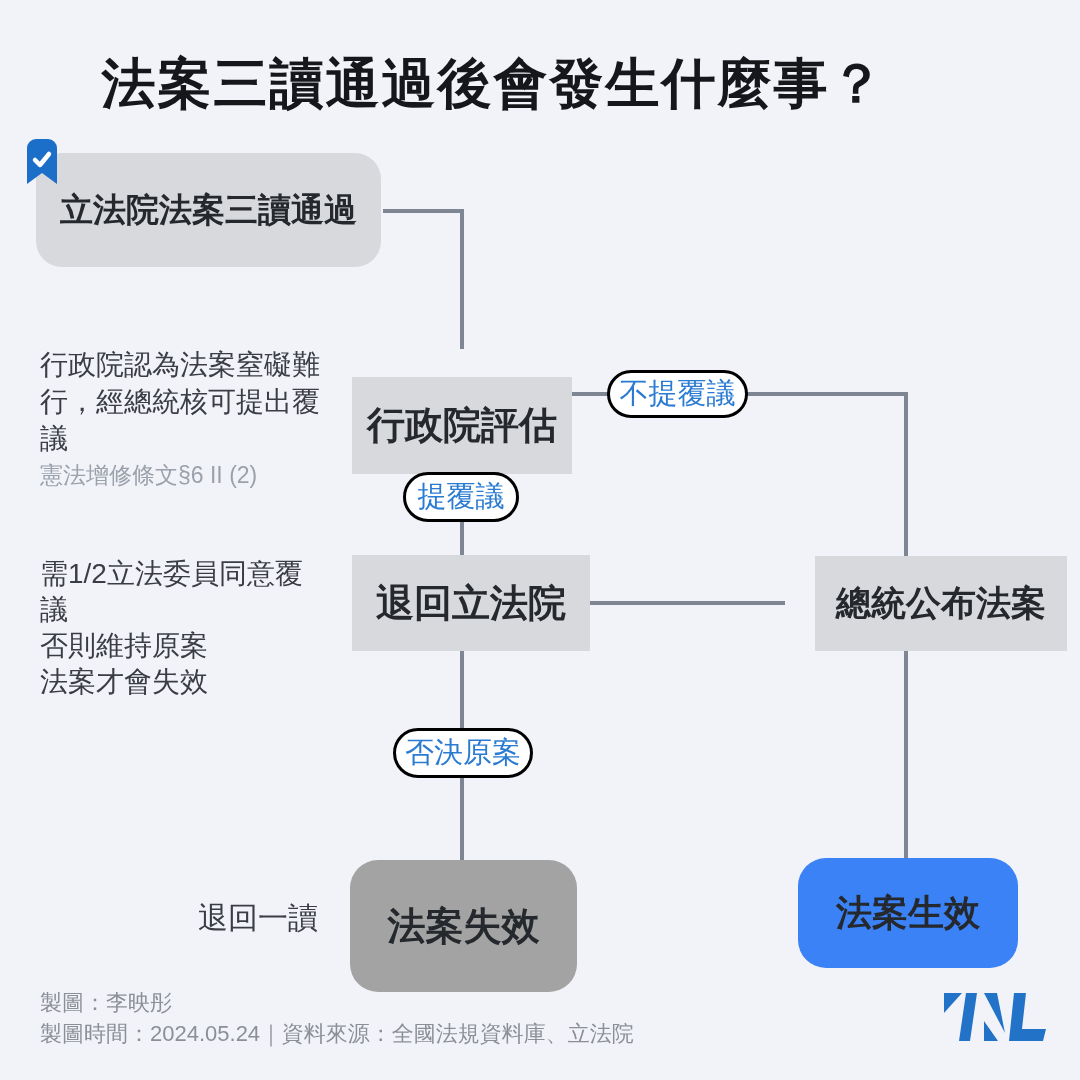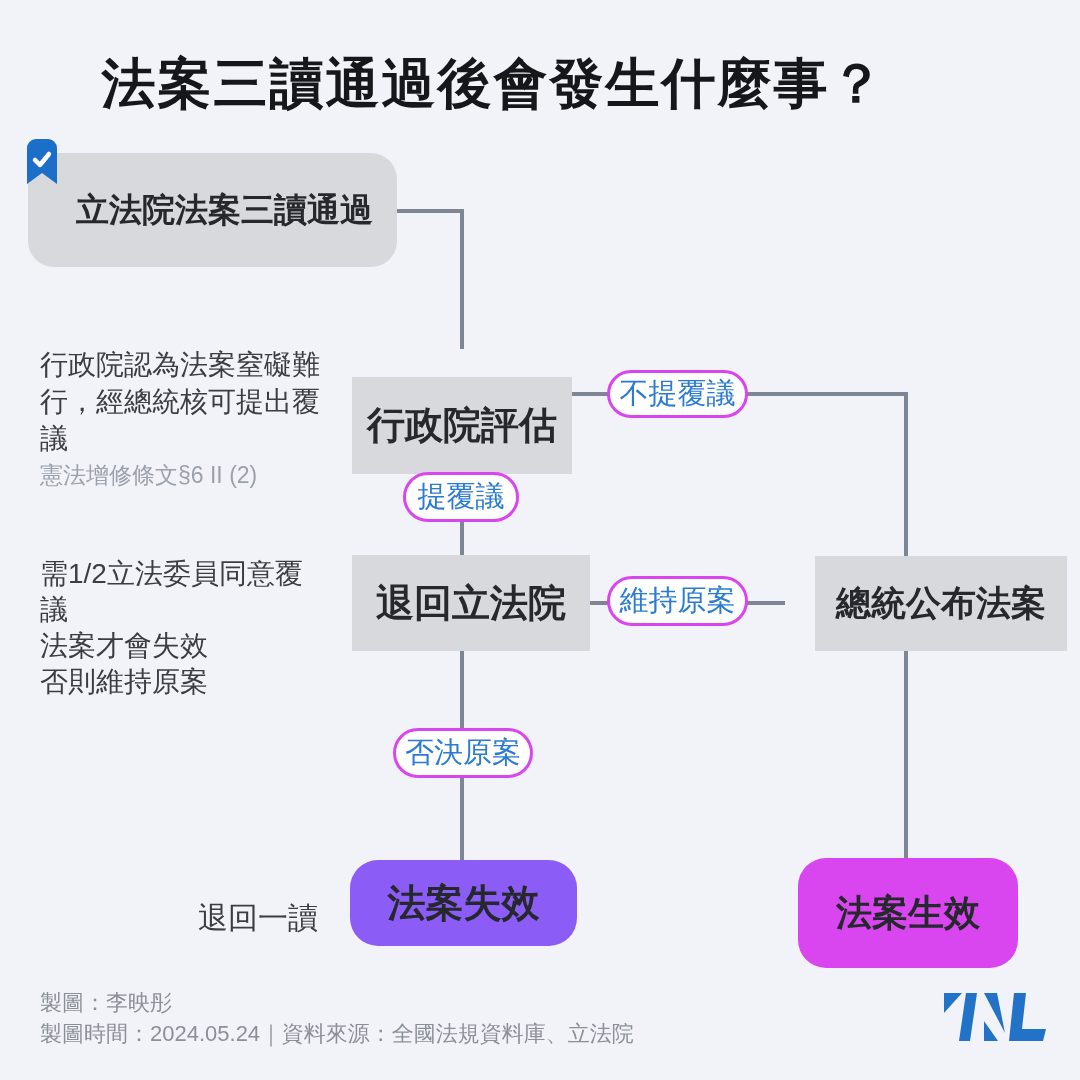--- a/index.html
+++ b/index.html
@@ -14,29 +14,29 @@
   }
   
   .line{position:absolute;background:#7e8694;z-index:1;}
   
   .node{
     position:absolute;z-index:2;background:#d8d9dc;
     display:flex;align-items:center;justify-content:center;
     font-weight:bold;color:#25282d;
   }
   .node.rounded{border-radius:26px;}
-  .node.start{left:28px;top:153px;width:345px;height:114px;font-size:33px;padding-left:24px;}
+  .node.start{left:36px;top:153px;width:345px;height:114px;font-size:33px;}
   .node.exec{left:352px;top:347px;width:220px;height:97px;font-size:38px;margin-top:30px;}
   .node.return{left:352px;top:555px;width:238px;height:96px;font-size:38px;}
   .node.president{left:783px;top:556px;width:252px;height:95px;font-size:35px;margin-left:32px;}
-  .node.void{left:350px;top:860px;width:227px;height:86px;font-size:38px;background:#8b5cf6;border-radius:28px;}
-  .node.effective{left:798px;top:858px;width:220px;height:110px;font-size:36px;background:#d946ef;border-radius:28px;}
+  .node.void{left:350px;top:860px;width:227px;height:132px;font-size:38px;background:#a3a3a3;border-radius:28px;}
+  .node.effective{left:798px;top:858px;width:220px;height:110px;font-size:36px;background:#3b82f6;border-radius:28px;}
   
   .pill{
-    position:absolute;z-index:3;background:#ffffff;border:3px solid #d946ef;
+    position:absolute;z-index:3;background:#ffffff;border:3px solid #000000;
     border-radius:27px;display:flex;align-items:center;justify-content:center;
     font-size:29px;color:#2b7bd3;box-sizing:border-box;
   }
   .pill.no-recon{left:607px;top:370px;width:141px;height:48px;}
   .pill.recon{left:403px;top:472px;width:116px;height:50px;}
   .pill.uphold{left:607px;top:576px;width:141px;height:50px;}
   .pill.reject{left:393px;top:728px;width:140px;height:50px;}
   
   .anno{
     position:absolute;text-align:left;color:#3a3e44;font-size:28px;line-height:37px;
@@ -95,36 +95,33 @@
   <div class="node effective">
     <span>法案生效</span>
   </div>
 
   <div class="pill no-recon">
     <span>不提覆議</span>
   </div>
   <div class="pill recon">
     <span>提覆議</span>
   </div>
-  <div class="pill uphold">
-    <span>維持原案</span>
-  </div>
   <div class="pill reject">
     <span>否決原案</span>
   </div>
 
   <div class="anno exec-note">
     <div>行政院認為法案窒礙難</div>
     <div>行，經總統核可提出覆議</div>
     <div class="legal-ref">憲法增修條文§6 II (2)</div>
   </div>
   <div class="anno legis-note">
     <div>需1/2立法委員同意覆議</div>
+    <div>否則維持原案</div>
     <div>法案才會失效</div>
-    <div>否則維持原案</div>
   </div>
   <div class="side-label">退回一讀</div>
 
   <div class="abs footer-credit">製圖：李映彤</div>
   <div class="abs footer-meta">製圖時間：2024.05.24｜資料來源：全國法規資料庫、立法院</div>
 
   <div class="abs tnl-logo">
     <svg width="104" height="50" viewBox="0 0 104 50">
       <g fill="#2273c8">
         <polygon points="0,0 18,0 0,20"></polygon>

